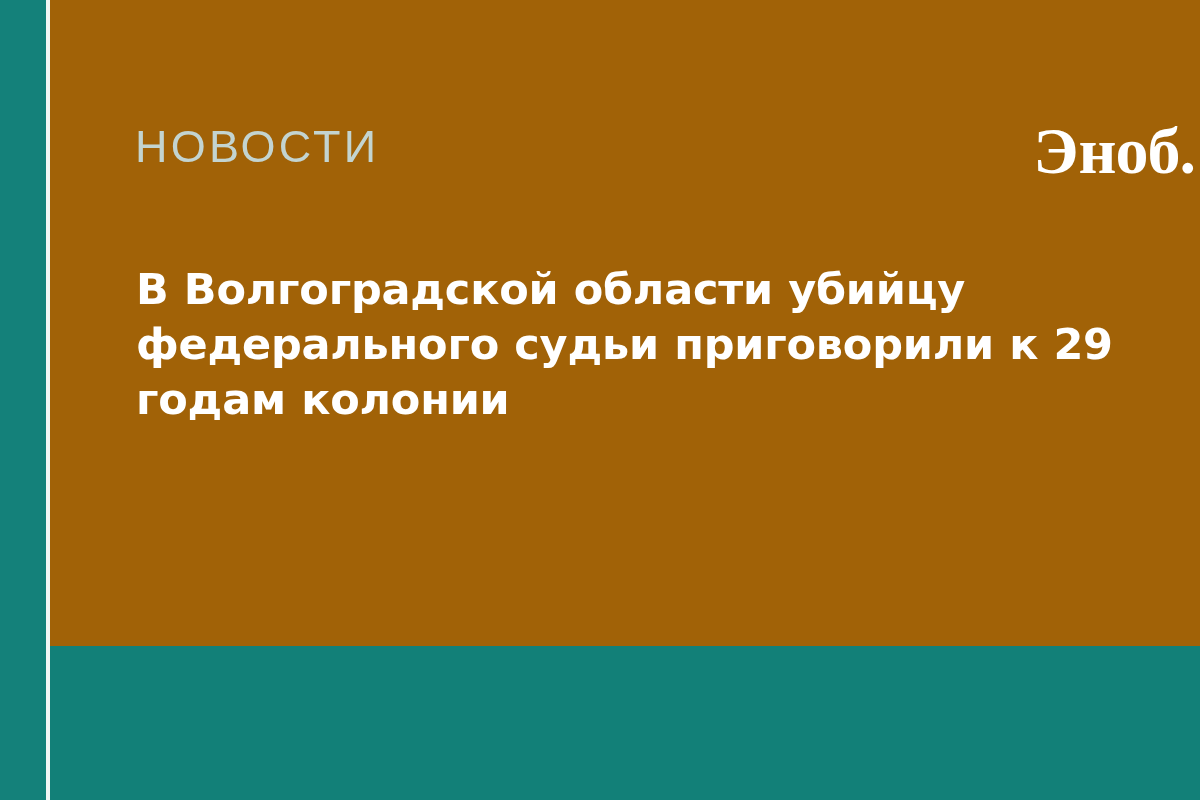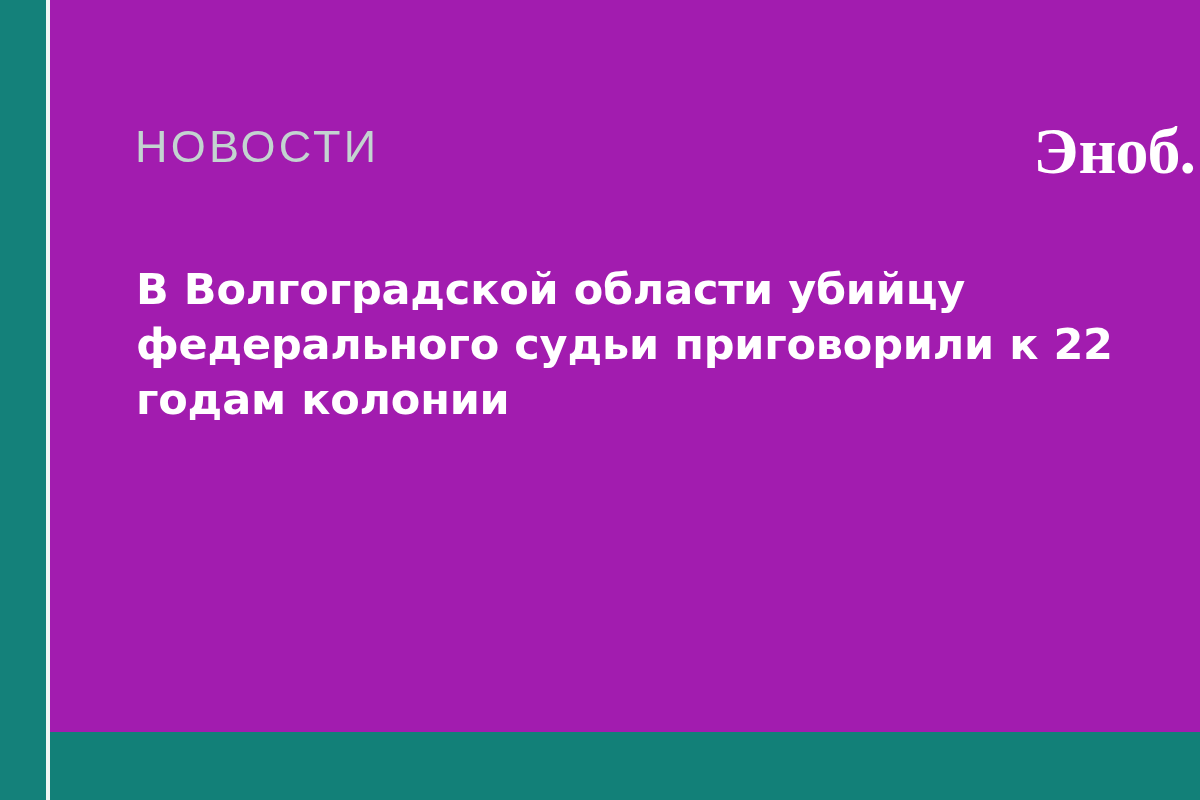--- a/index.html
+++ b/index.html
@@ -42,22 +42,22 @@
     height: 800px;
     background: #f2f6f5;
   }
 
   
   .surface {
     position: absolute;
     left: 50px;
     top: 0;
     width: 1150px;
-    height: 732px;
-    background: #a21caf;
+    height: 646px;
+    background: #a16207;
   }
 
   
   .header {
     position: absolute;
     left: 85px;
     top: 122px;
     width: 1060px;
     height: 70px;
   }
@@ -119,16 +119,16 @@
   <div class="divider"></div>
 
   <div class="surface">
 
     <div class="header">
       <div class="kicker">НОВОСТИ</div>
 
       <div class="brand-logo"><span class="logo-initial">Є</span><span>ноб.</span></div>
     </div>
 
-    <h1 class="headline">В Волгоградской области убийцу федерального судьи приговорили к 22 годам колонии</h1>
+    <h1 class="headline">В Волгоградской области убийцу федерального судьи приговорили к 29 годам колонии</h1>
 
   </div>
 </div>
 
 </body></html>

